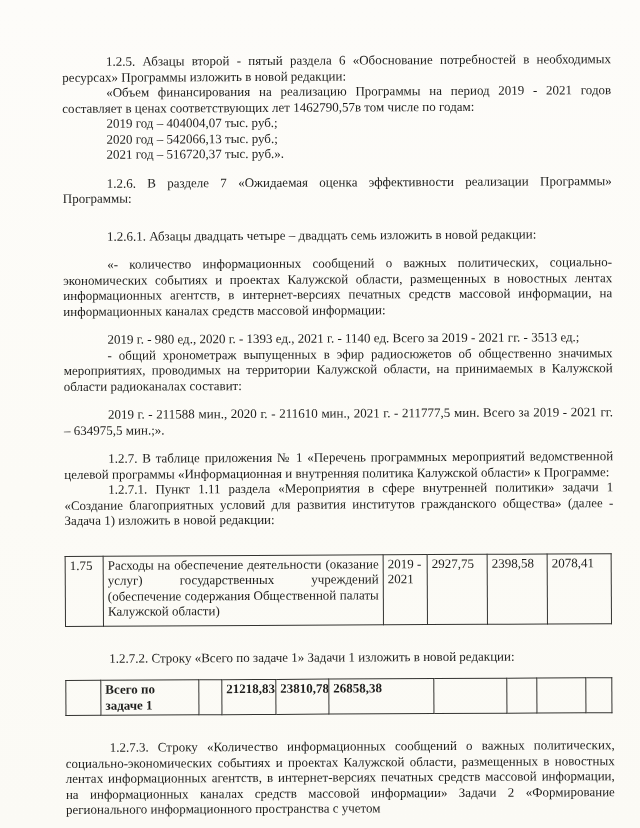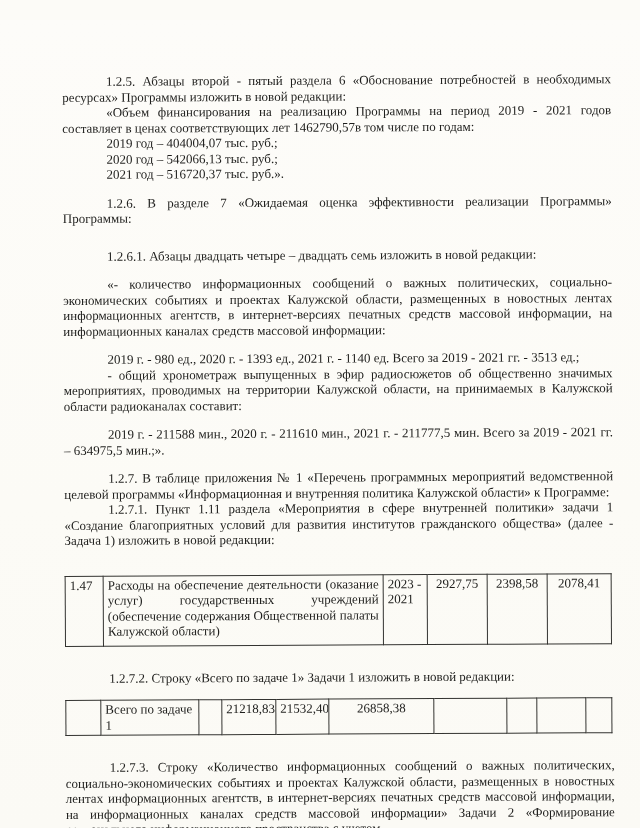--- a/index.html
+++ b/index.html
@@ -10,21 +10,20 @@
     width: 640px;
     height: 828px;
     background: #fcfbf7;
     overflow: hidden;
     position: relative;
   }
   .sheet {
     position: absolute;
     inset: 0;
     background: linear-gradient(180deg, #fdfcf9 0%, #fcfbf6 60%, #fbfaf5 100%);
-    margin-top: 20px;
   }
   .doc {
     position: absolute;
     left: 62px;
     top: 54px;
     width: 549px;
     font-family: "Liberation Serif", "DejaVu Serif", serif;
     font-size: 13px;
     line-height: 15.5px;
     color: #1e1e1c;
@@ -46,22 +45,22 @@
   }
   table.t td {
     border: 1px solid #333330;
     padding: 1px 4px 2px 4px;
     vertical-align: top;
     overflow: hidden;
   }
   .t1 { margin-top: 27px; }
   .t1 td { height: 66px; }
   .t2 { margin-top: 14px; }
-  .t2 td { height: 30px; }
-  td.c { text-align: center; }
+  .t2 td { height: 30px; font-weight: bold; }
+  td.c { }
   td.jd { text-align: justify; }
 </style>
 </head>
 <body>
 
 <div class="sheet">
   <main class="doc">
 
     <p class="p j i">1.2.5. Абзацы второй - пятый раздела 6 «Обоснование потребностей в необходимых ресурсах» Программы изложить в новой редакции:</p>
     <p class="p j i">«Объем финансирования на реализацию Программы на период 2019 - 2021 годов составляет в ценах соответствующих лет 1462790,57в том числе по годам:</p>
@@ -83,23 +82,23 @@
       <colgroup>
         <col style="width:38px">
         <col style="width:280px">
         <col style="width:44px">
         <col style="width:60px">
         <col style="width:60px">
         <col style="width:64px">
       </colgroup>
       <tbody>
         <tr>
-          <td>1.47</td>
+          <td>1.75</td>
           <td class="jd">Расходы на обеспечение деятельности (оказание услуг) государственных учреждений (обеспечение содержания Общественной палаты Калужской области)</td>
-          <td>2023 - 2021</td>
+          <td>2019 - 2021</td>
           <td class="c">2927,75</td>
           <td class="c">2398,58</td>
           <td class="c">2078,41</td>
         </tr>
       </tbody>
     </table>
 
     <p class="p i g3">1.2.7.2. Строку «Всего по задаче 1» Задачи 1 изложить в новой редакции:</p>
 
     <table class="t t2">
@@ -114,21 +113,21 @@
         <col style="width:30px">
         <col style="width:49px">
         <col style="width:26px">
       </colgroup>
       <tbody>
         <tr>
           <td></td>
           <td>Всего по задаче 1</td>
           <td></td>
           <td class="c">21218,83</td>
-          <td class="c">21532,40</td>
+          <td class="c">23810,78</td>
           <td class="c">26858,38</td>
           <td></td>
           <td></td>
           <td></td>
           <td></td>
         </tr>
       </tbody>
     </table>
 
     <p class="p j i g3">1.2.7.3. Строку «Количество информационных сообщений о важных политических, социально-экономических событиях и проектах Калужской области, размещенных в новостных лентах информационных агентств, в интернет-версиях печатных средств массовой информации, на информационных каналах средств массовой информации» Задачи 2 «Формирование регионального информационного пространства с учетом</p>

